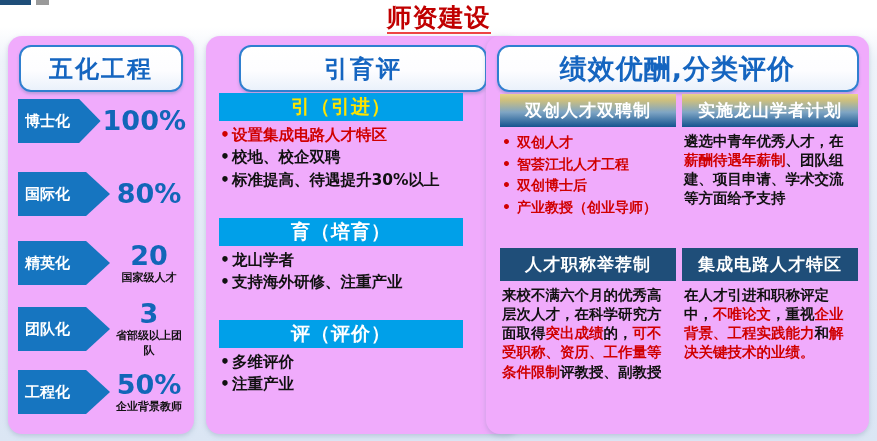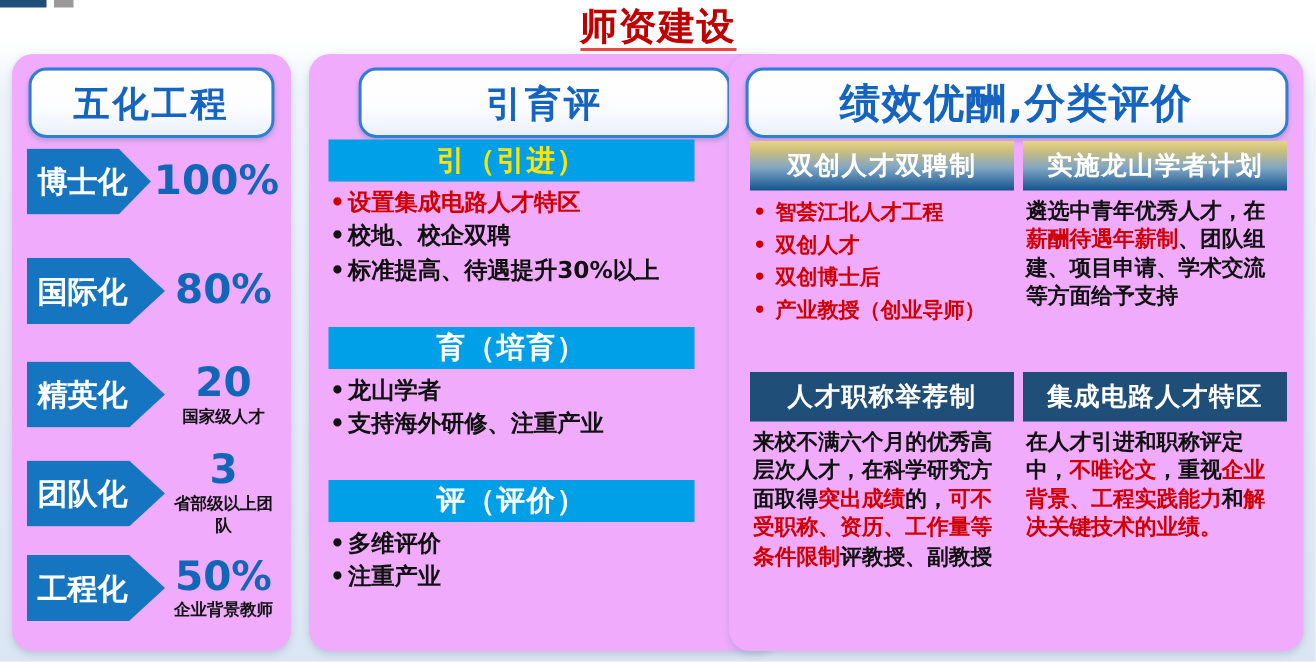--- a/index.html
+++ b/index.html
@@ -46,21 +46,21 @@
 
   
   .arrow-row{position:absolute;left:10px;width:168px;height:54px;display:flex;align-items:center;}
   .chev{
     position:relative;width:92px;height:44px;background:#1675c0;
     clip-path:polygon(0 0, 74% 0, 100% 50%, 74% 100%, 0 100%);
     display:flex;align-items:center;justify-content:flex-start;
     filter:drop-shadow(2px 3px 2px rgba(110,130,160,.55));
   }
   .chev span{
-    color:#ffffff;font-size:20px;font-weight:bold;padding-left:7px;letter-spacing:0px;
+    color:#ffffff;font-size:15px;font-weight:bold;padding-left:7px;letter-spacing:0px;
     font-family:"DejaVu Sans","Liberation Sans",sans-serif;
   }
   .metric{flex:1;text-align:center;padding-left:2px;}
   .metric .big{
     display:block;color:#1266b8;font-weight:bold;font-size:27px;line-height:1.0;
     font-family:"DejaVu Sans","Liberation Sans",sans-serif;
   }
   .metric .sub{
     display:block;color:#111111;font-weight:bold;font-size:11px;margin-top:1px;
     font-family:"DejaVu Sans","Liberation Sans",sans-serif;
@@ -197,22 +197,22 @@
   </div>
 </div>
 
 <div class="panel" id="panel-right">
   <div class="pill" id="pill-right">绩效优酬,分类评价</div>
 
   <div class="card" style="left:14px;top:58px;">
     <div class="card-hd grad">双创人才双聘制</div>
     <div class="card-body">
       <ul class="rlist">
+        <li>双创人才</li>
         <li>智荟江北人才工程</li>
-        <li>双创人才</li>
         <li>双创博士后</li>
         <li>产业教授（创业导师）</li>
       </ul>
     </div>
   </div>
 
   <div class="card" style="left:196px;top:58px;">
     <div class="card-hd grad">实施龙山学者计划</div>
     <div class="card-body">
       <span>遴选中青年优秀人才，在</span><span class="r">薪酬待遇年薪制</span><span>、团队组建、项目申请、学术交流等方面给予支持</span>

